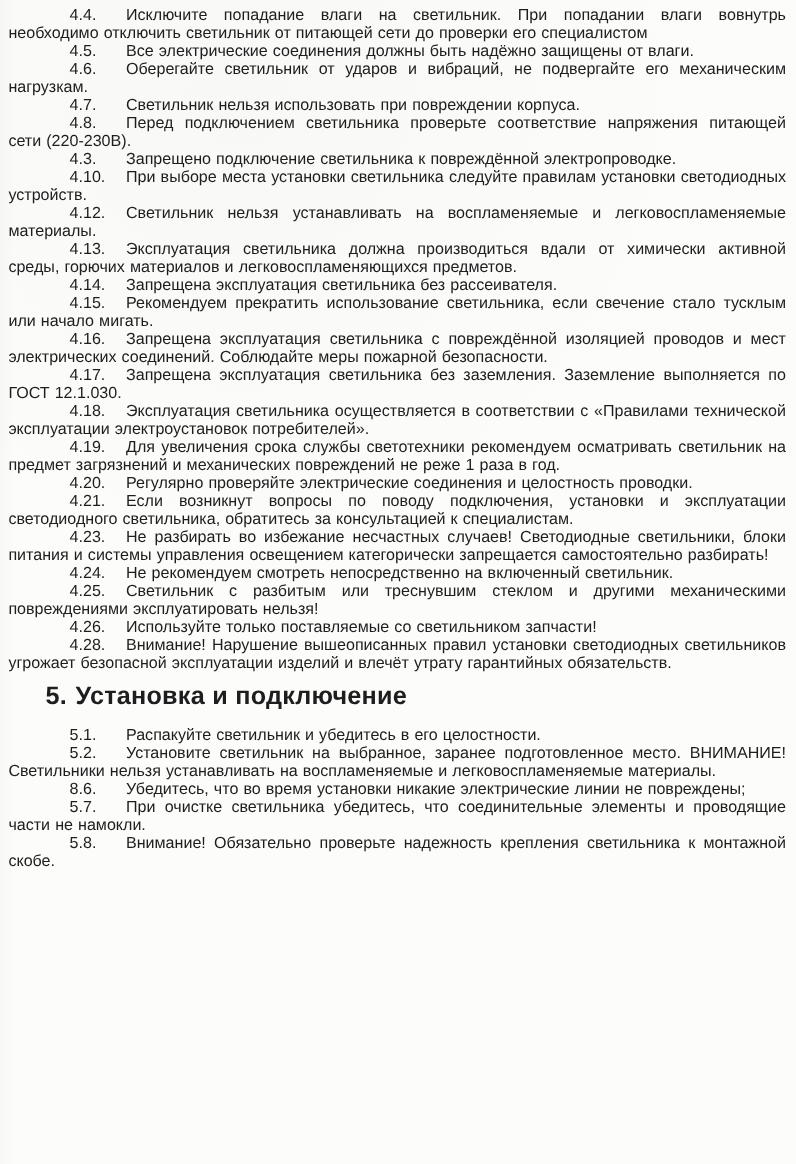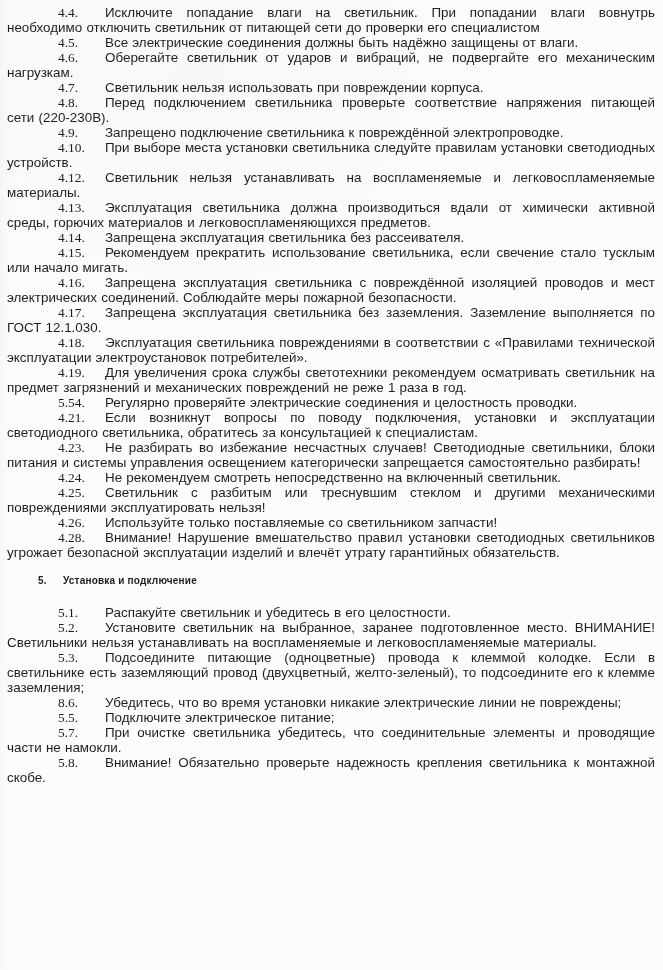--- a/index.html
+++ b/index.html
@@ -23,25 +23,24 @@
     font-size: 13.4px;
     line-height: 15px;
     text-align: justify;
     text-indent: 51px;
     word-spacing: 0.5px;
   }
   .num {
     display: inline-block;
     width: 47px;
     text-indent: 0;
-    font-family: Liberation Serif, serif;
   }
   .heading {
     margin: 11px 0 14px 31px;
-    font-size: 10px;
+    font-size: 21px;
     line-height: 20px;
     font-weight: 700;
     letter-spacing: 0.2px;
     text-indent: 0;
   }
   .hnum {
     display: inline-block;
     width: 25px;
     text-indent: 0;
   }
@@ -50,44 +49,42 @@
 <body>
 
 <div class="page">
 
   <div>
     <p class="item"><span class="num">4.4.</span><span>Исключите попадание влаги на светильник. При попадании влаги вовнутрь необходимо отключить светильник от питающей сети до проверки его специалистом</span></p>
     <p class="item"><span class="num">4.5.</span><span>Все электрические соединения должны быть надёжно защищены от влаги.</span></p>
     <p class="item"><span class="num">4.6.</span><span>Оберегайте светильник от ударов и вибраций, не подвергайте его механическим нагрузкам.</span></p>
     <p class="item"><span class="num">4.7.</span><span>Светильник нельзя использовать при повреждении корпуса.</span></p>
     <p class="item"><span class="num">4.8.</span><span>Перед подключением светильника проверьте соответствие напряжения питающей сети (220-230В).</span></p>
-    <p class="item"><span class="num">4.9.</span><span>Запрещено подключение светильника к повреждённой электропроводке.</span></p>
+    <p class="item"><span class="num">4.3.</span><span>Запрещено подключение светильника к повреждённой электропроводке.</span></p>
     <p class="item"><span class="num">4.10.</span><span>При выборе места установки светильника следуйте правилам установки светодиодных устройств.</span></p>
     <p class="item"><span class="num">4.12.</span><span>Светильник нельзя устанавливать на воспламеняемые и легковоспламеняемые материалы.</span></p>
     <p class="item"><span class="num">4.13.</span><span>Эксплуатация светильника должна производиться вдали от химически активной среды, горючих материалов и легковоспламеняющихся предметов.</span></p>
     <p class="item"><span class="num">4.14.</span><span>Запрещена эксплуатация светильника без рассеивателя.</span></p>
     <p class="item"><span class="num">4.15.</span><span>Рекомендуем прекратить использование светильника, если свечение стало тусклым или начало мигать.</span></p>
     <p class="item"><span class="num">4.16.</span><span>Запрещена эксплуатация светильника с повреждённой изоляцией проводов и мест электрических соединений. Соблюдайте меры пожарной безопасности.</span></p>
     <p class="item"><span class="num">4.17.</span><span>Запрещена эксплуатация светильника без заземления. Заземление выполняется по ГОСТ 12.1.030.</span></p>
-    <p class="item"><span class="num">4.18.</span><span>Эксплуатация светильника повреждениями в соответствии с «Правилами технической эксплуатации электроустановок потребителей».</span></p>
+    <p class="item"><span class="num">4.18.</span><span>Эксплуатация светильника осуществляется в соответствии с «Правилами технической эксплуатации электроустановок потребителей».</span></p>
     <p class="item"><span class="num">4.19.</span><span>Для увеличения срока службы светотехники рекомендуем осматривать светильник на предмет загрязнений и механических повреждений не реже 1 раза в год.</span></p>
-    <p class="item"><span class="num">5.54.</span><span>Регулярно проверяйте электрические соединения и целостность проводки.</span></p>
+    <p class="item"><span class="num">4.20.</span><span>Регулярно проверяйте электрические соединения и целостность проводки.</span></p>
     <p class="item"><span class="num">4.21.</span><span>Если возникнут вопросы по поводу подключения, установки и эксплуатации светодиодного светильника, обратитесь за консультацией к специалистам.</span></p>
     <p class="item"><span class="num">4.23.</span><span>Не разбирать во избежание несчастных случаев! Светодиодные светильники, блоки питания и системы управления освещением категорически запрещается самостоятельно разбирать!</span></p>
     <p class="item"><span class="num">4.24.</span><span>Не рекомендуем смотреть непосредственно на включенный светильник.</span></p>
     <p class="item"><span class="num">4.25.</span><span>Светильник с разбитым или треснувшим стеклом и другими механическими повреждениями эксплуатировать нельзя!</span></p>
     <p class="item"><span class="num">4.26.</span><span>Используйте только поставляемые со светильником запчасти!</span></p>
-    <p class="item"><span class="num">4.28.</span><span>Внимание! Нарушение вмешательство правил установки светодиодных светильников угрожает безопасной эксплуатации изделий и влечёт утрату гарантийных обязательств.</span></p>
+    <p class="item"><span class="num">4.28.</span><span>Внимание! Нарушение вышеописанных правил установки светодиодных светильников угрожает безопасной эксплуатации изделий и влечёт утрату гарантийных обязательств.</span></p>
   </div>
 
   <h2 class="heading"><span class="hnum">5.</span><span>Установка и подключение</span></h2>
 
   <div>
     <p class="item"><span class="num">5.1.</span><span>Распакуйте светильник и убедитесь в его целостности.</span></p>
     <p class="item"><span class="num">5.2.</span><span>Установите светильник на выбранное, заранее подготовленное место. ВНИМАНИЕ! Светильники нельзя устанавливать на воспламеняемые и легковоспламеняемые материалы.</span></p>
-    <p class="item"><span class="num">5.3.</span><span>Подсоедините питающие (одноцветные) провода к клеммой колодке. Если в светильнике есть заземляющий провод (двухцветный, желто-зеленый), то подсоедините его к клемме заземления;</span></p>
     <p class="item"><span class="num">8.6.</span><span>Убедитесь, что во время установки никакие электрические линии не повреждены;</span></p>
-    <p class="item"><span class="num">5.5.</span><span>Подключите электрическое питание;</span></p>
     <p class="item"><span class="num">5.7.</span><span>При очистке светильника убедитесь, что соединительные элементы и проводящие части не намокли.</span></p>
     <p class="item"><span class="num">5.8.</span><span>Внимание! Обязательно проверьте надежность крепления светильника к монтажной скобе.</span></p>
   </div>
 
 </div>
 
 </body></html>

